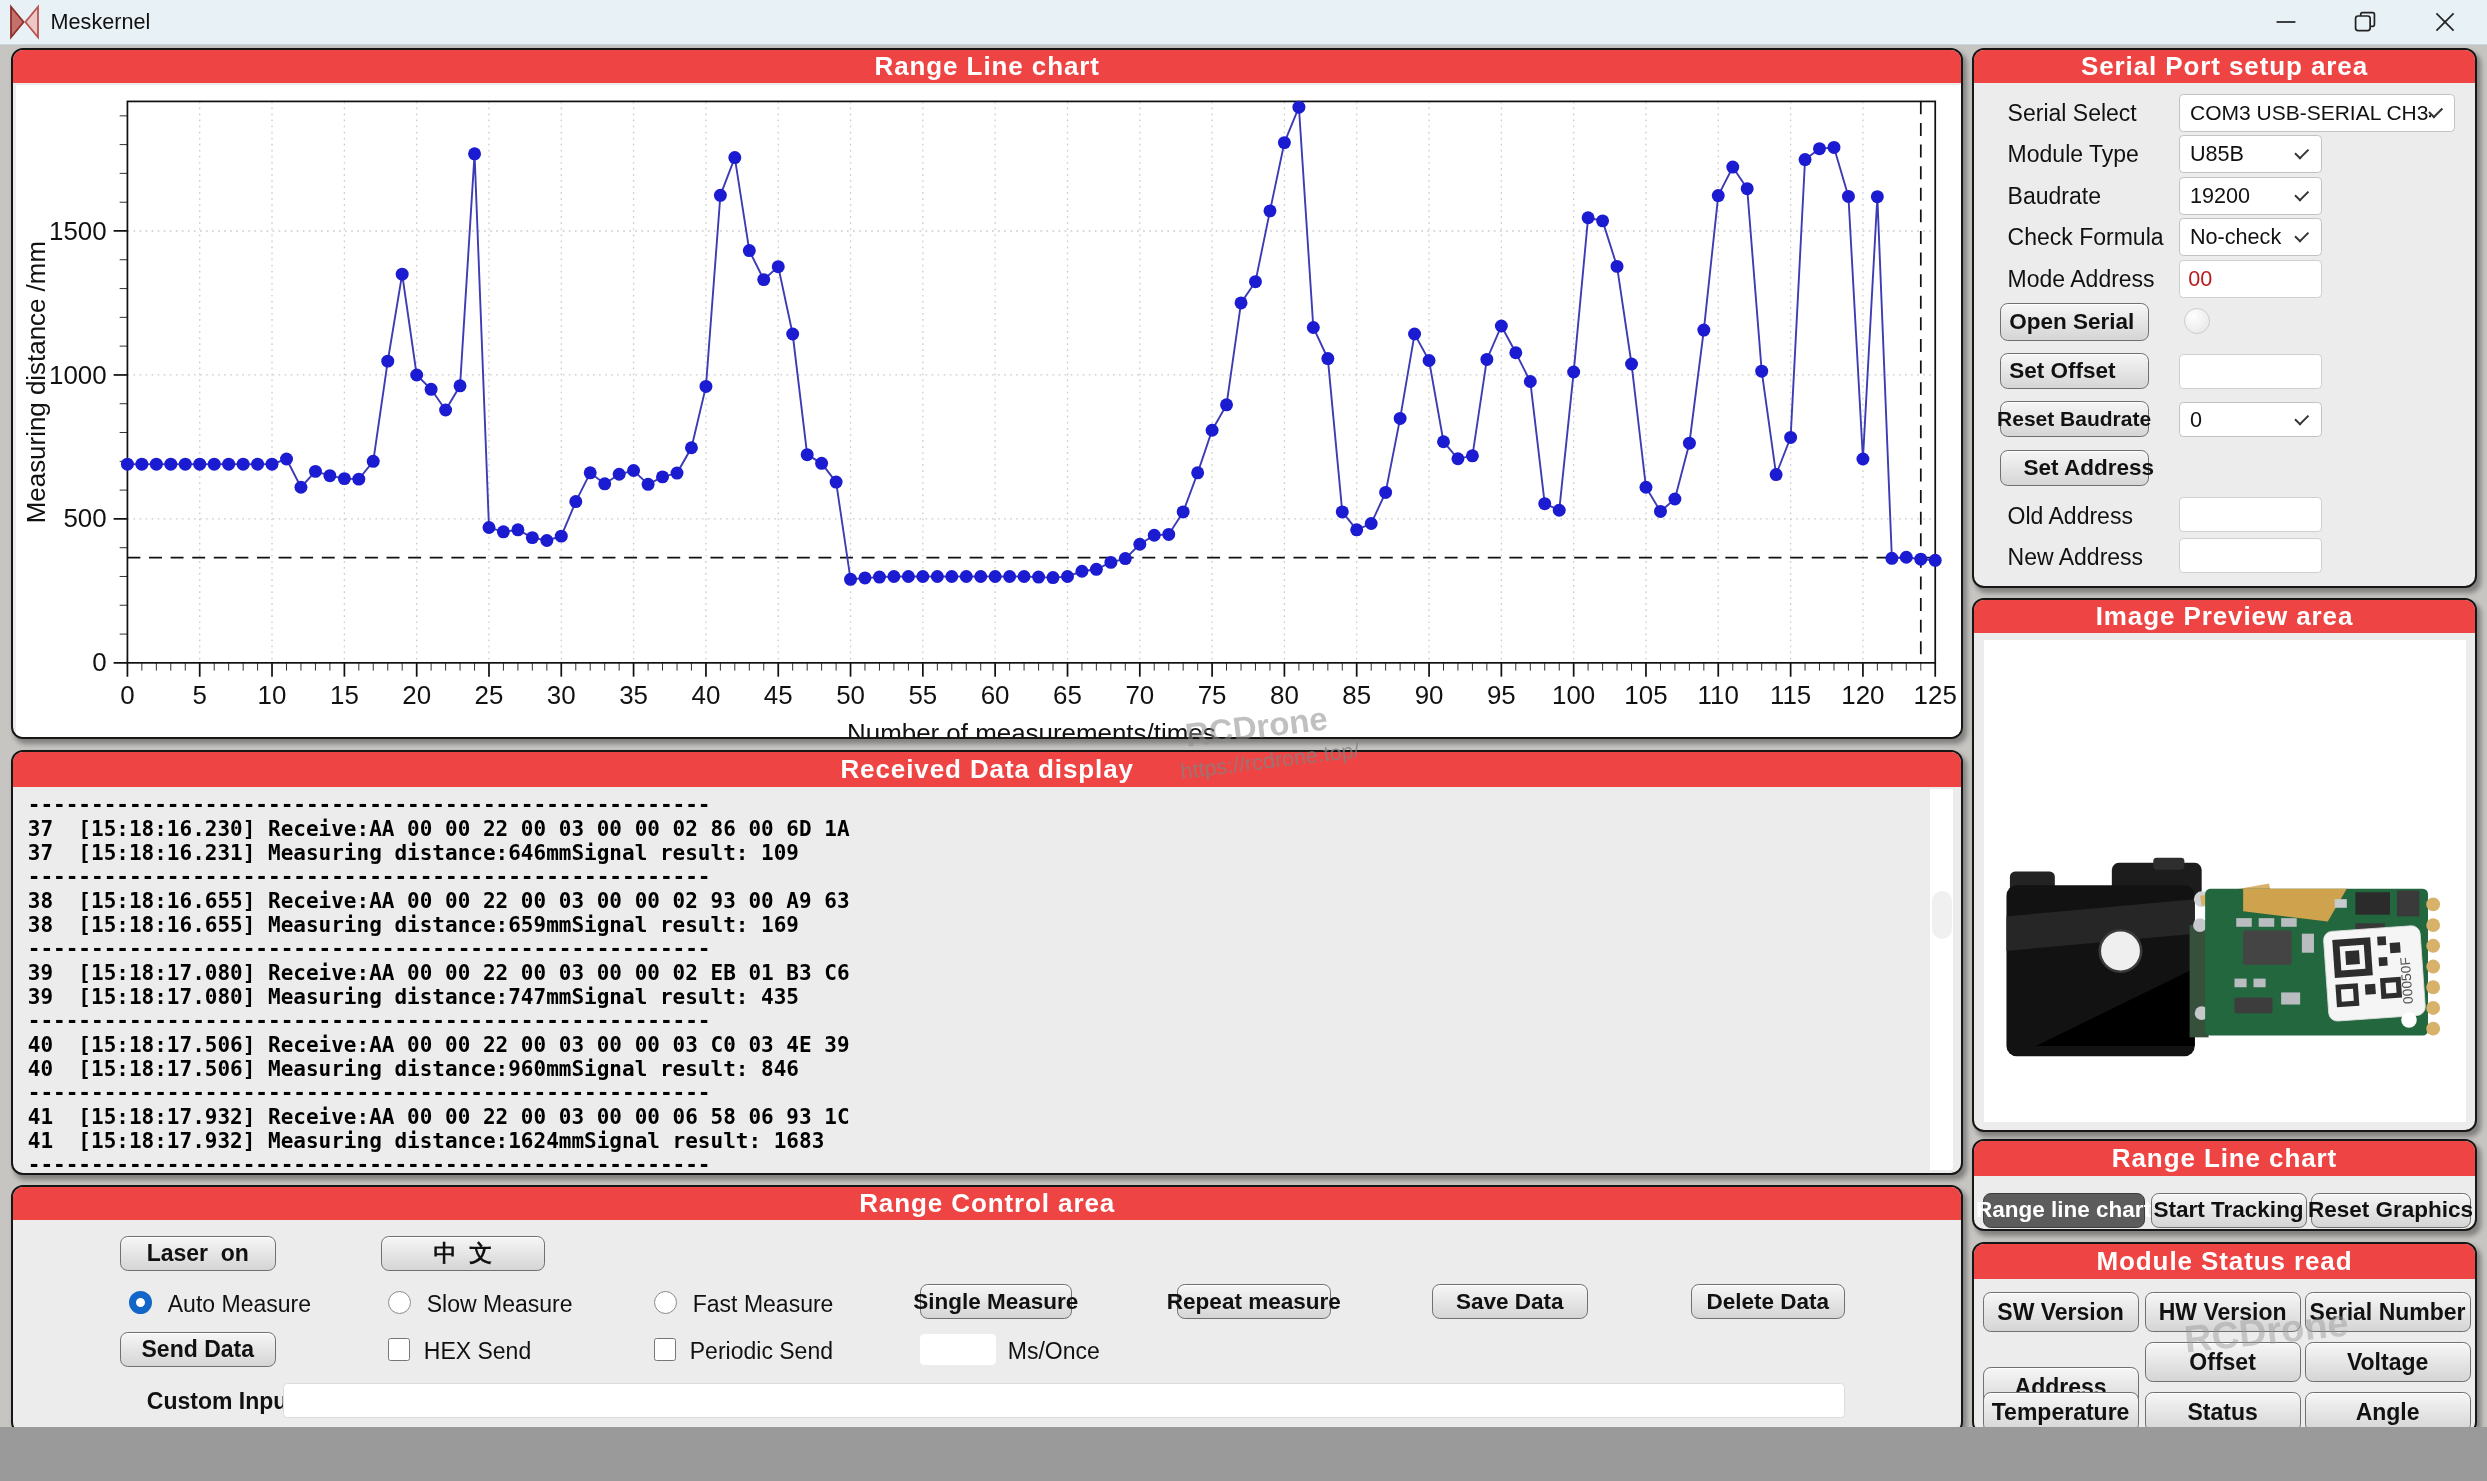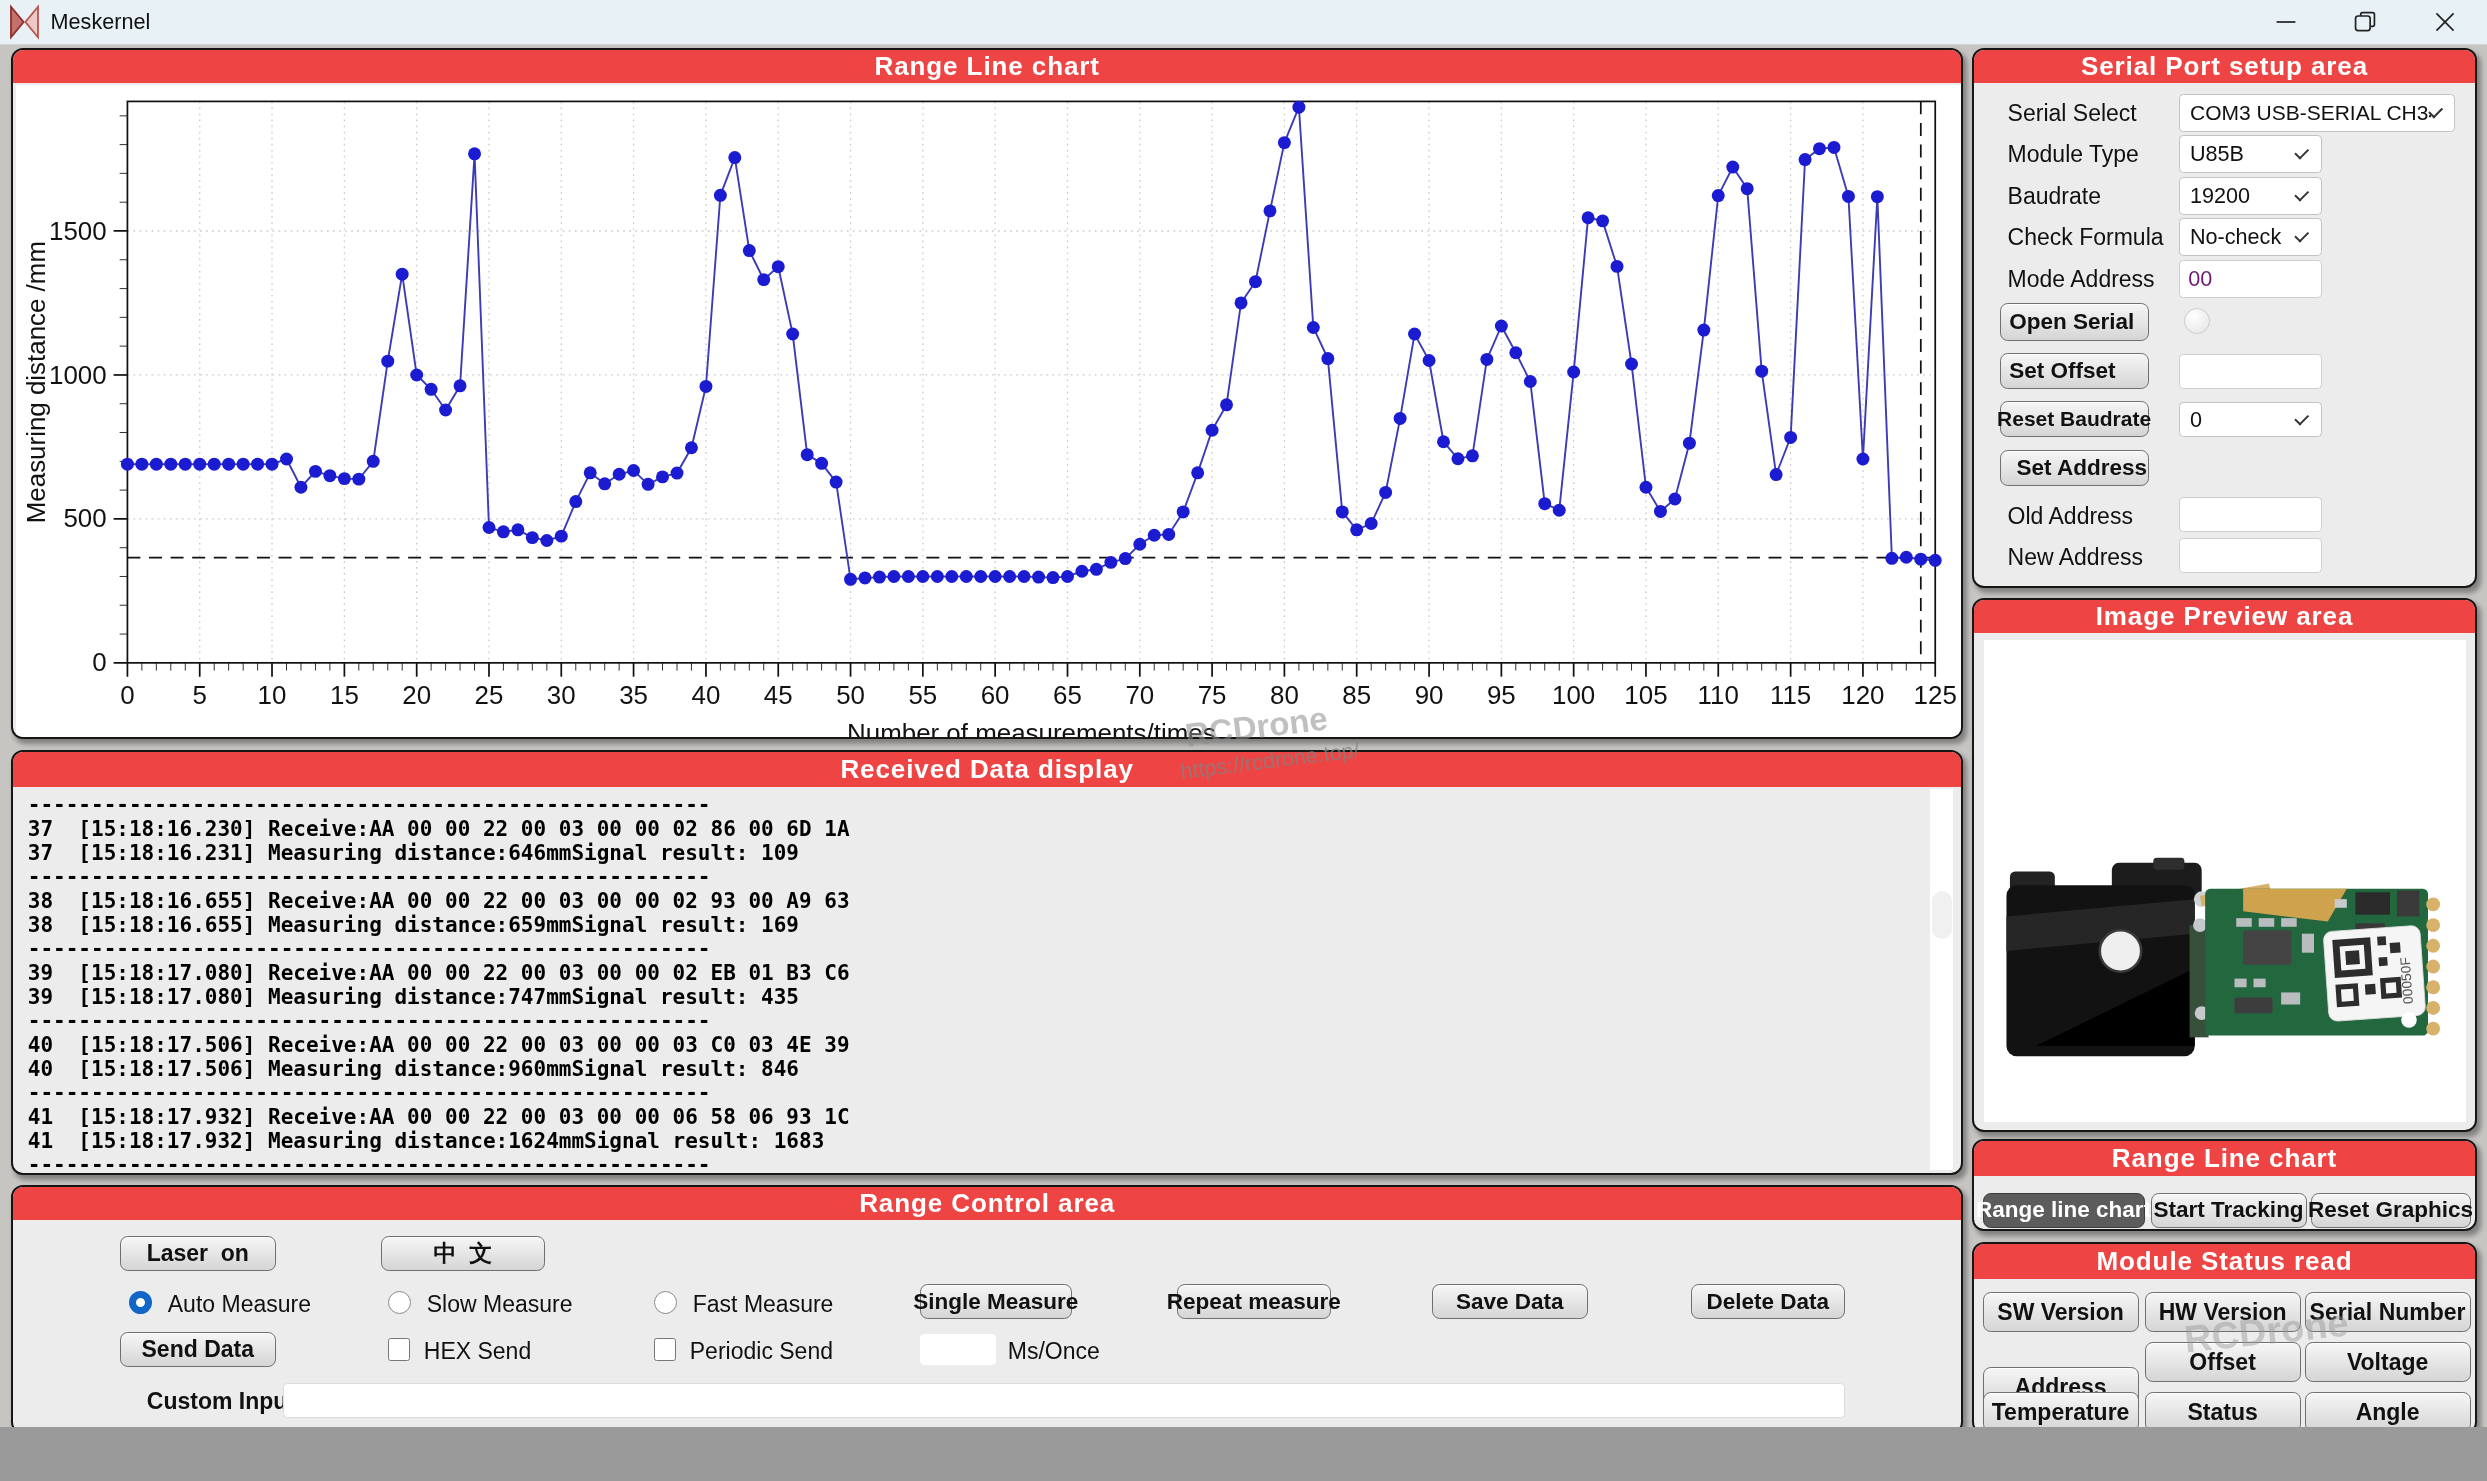--- a/index.html
+++ b/index.html
@@ -13,21 +13,21 @@
   .panel{position:absolute;background:#ececec;border:2.6px solid #161616;border-radius:12px;box-shadow:3.5px 4.3px 5.2px rgba(0,0,0,0.35);overflow:hidden;}
   .panel-header{height:33px;background:#ef4444;color:#ffffff;font-weight:bold;font-size:26px;letter-spacing:0.9px;display:flex;align-items:center;justify-content:center;}
   .panel-content{position:absolute;left:2.6px;right:2.6px;bottom:2.6px;top:35px;}
   
   .content-rel{position:relative;width:100%;height:100%;}
   
   .btn{position:absolute;display:flex;align-items:center;justify-content:center;background:linear-gradient(#f6f6f6,#d5d5d5);border:1.7px solid #707070;border-radius:7.8px;font-weight:bold;color:#111;font-size:23px;white-space:pre;box-shadow:inset 0 0.9px 0 #fff;}
   .btn.dark{background:#5c5c5c;color:#fff;border-color:#3c3c3c;box-shadow:none;}
   .sel{position:absolute;background:#fff;border:0.9px solid #c2c2c2;border-radius:4.3px;display:flex;align-items:center;font-size:21.6px;color:#111;padding:0 10.4px;}
   .sel .chev{margin-left:auto;width:13px;height:7.8px;border-left:2.6px solid #333;border-bottom:2.6px solid #333;transform:rotate(-45deg) translateY(-2.6px);}
-  .tinput{position:absolute;background:#fff;border:0.9px solid #cfcfcf;border-radius:4.3px;font-size:21.6px;color:#701a75;padding:0 8.6px;font-family:"Liberation Sans",sans-serif;}
+  .tinput{position:absolute;background:#fff;border:0.9px solid #cfcfcf;border-radius:4.3px;font-size:21.6px;color:#b91c1c;padding:0 8.6px;font-family:"Liberation Sans",sans-serif;}
   .label{position:absolute;font-size:23px;color:#111;white-space:pre;}
   .radio{position:absolute;width:23px;height:23px;border-radius:50%;background:#fff;border:1.7px solid #8a8a8a;}
   .radio.sel-on{border:7px solid #1266c8;}
   .cb{position:absolute;width:22.5px;height:22.5px;background:#fff;border:1.7px solid #777;border-radius:2.6px;}
   .lamp{position:absolute;width:26px;height:26px;border-radius:50%;background:radial-gradient(circle at 35% 30%,#ffffff,#e3e3e3);border:1.7px solid #cccccc;}
   
   .logline{height:24px;line-height:24px;white-space:pre;font-family:"DejaVu Sans Mono",monospace;font-size:21px;font-weight:bold;color:#000;padding-left:12px;}
   .scroll-track{position:absolute;top:0;bottom:0;width:23px;background:#ffffff;}
   .scroll-thumb{position:absolute;width:20px;height:48px;border-radius:10.4px;background:#f0f0f0;}
   
@@ -511,21 +511,21 @@
 
         <div class="btn" style="left:23px;top:268px;width:149px;height:36px;font-size:22.5px;justify-content:flex-start;padding-left:8.6px;">Set Offset</div>
         <input class="tinput" style="left: 202px; top: 269px; width: 143px; height: 35px;" value="">
 
         <div class="btn" style="left:23px;top:316px;width:149px;height:36px;font-size:21px;">Reset Baudrate</div>
         <div class="sel" style="left:202px;top:317px;width:143px;height:35px;">
           <span>0</span>
             <span class="chev"></span>
         </div>
 
-        <div class="btn" style="left:23px;top:365px;width:149px;height:36px;font-size:22.5px;justify-content:flex-start;padding-left:16px;">Set Address</div>
+        <div class="btn" style="left:23px;top:365px;width:149px;height:36px;font-size:22.5px;justify-content:flex-start;padding-left:23px;">Set Address</div>
 
         <div class="label" style="left:31px;top:418px;">Old Address</div>
         <input class="tinput" style="left: 202px; top: 412px; width: 143px; height: 35px;" value="">
 
         <div class="label" style="left:31px;top:459px;">New Address</div>
         <input class="tinput" style="left: 202px; top: 453px; width: 143px; height: 35px;" value="">
       </div>
     </div>
   </div>
 

